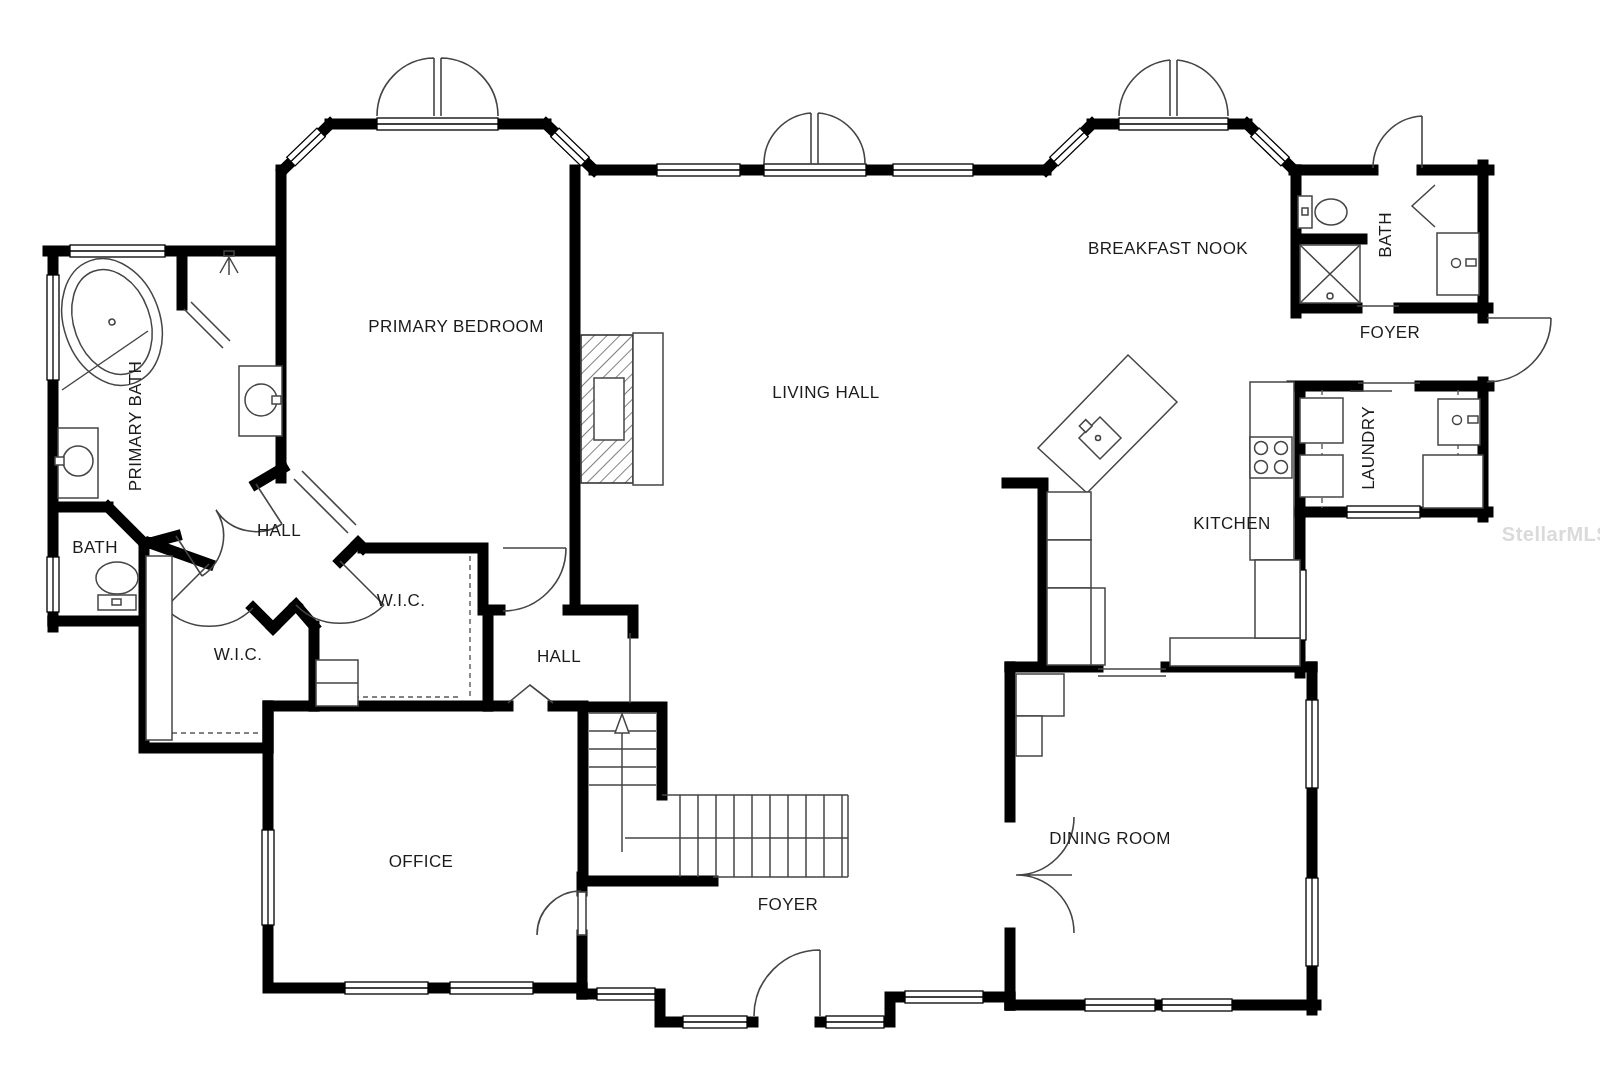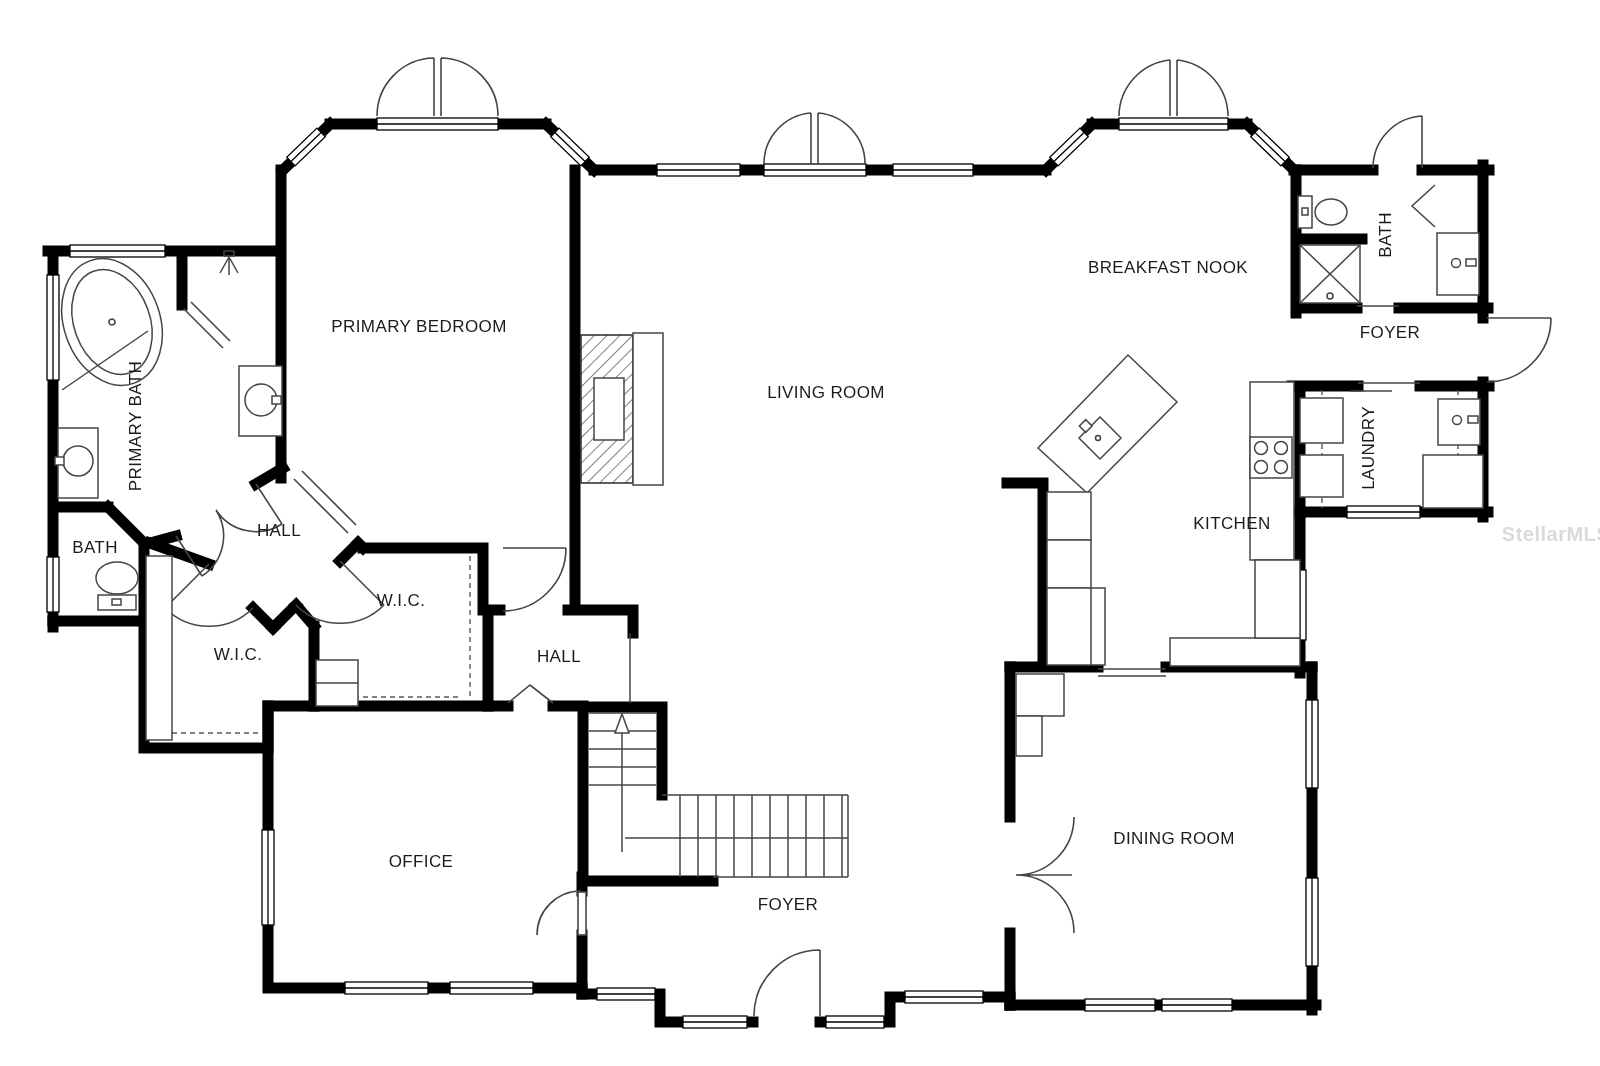--- a/index.html
+++ b/index.html
@@ -342,31 +342,31 @@
 
       <g>
           <rect x="1016" y="674" width="48" height="42"></rect>
           <rect x="1016" y="716" width="26" height="40"></rect>
         </g>
 
       <path d="M630,633 V703" fill="none"></path>
     </g>
   </svg>
 
-  <div class="room-label" style="left:419px;top:327px">PRIMARY BEDROOM</div>
+  <div class="room-label" style="left:456px;top:327px">PRIMARY BEDROOM</div>
   <div class="room-label vertical" style="left:136px;top:426px">PRIMARY BATH</div>
   <div class="room-label" style="left:95px;top:548px">BATH</div>
   <div class="room-label" style="left:279px;top:531px">HALL</div>
   <div class="room-label" style="left:238px;top:655px">W.I.C.</div>
   <div class="room-label" style="left:401px;top:601px">W.I.C.</div>
   <div class="room-label" style="left:559px;top:657px">HALL</div>
   <div class="room-label" style="left:421px;top:862px">OFFICE</div>
   <div class="room-label" style="left:788px;top:905px">FOYER</div>
-  <div class="room-label" style="left:826px;top:393px">LIVING ROOM</div>
-  <div class="room-label" style="left:1168px;top:268px">BREAKFAST NOOK</div>
+  <div class="room-label" style="left:826px;top:393px">LIVING HALL</div>
+  <div class="room-label" style="left:1168px;top:249px">BREAKFAST NOOK</div>
   <div class="room-label" style="left:1390px;top:333px">FOYER</div>
   <div class="room-label vertical" style="left:1386px;top:235px">BATH</div>
   <div class="room-label vertical" style="left:1369px;top:448px">LAUNDRY</div>
   <div class="room-label" style="left:1232px;top:524px">KITCHEN</div>
-  <div class="room-label" style="left:1174px;top:839px">DINING ROOM</div>
+  <div class="room-label" style="left:1110px;top:839px">DINING ROOM</div>
 
   <div class="watermark" style="left:1556px;top:534px">StellarMLS</div>
 </div>
 
 </body></html>

